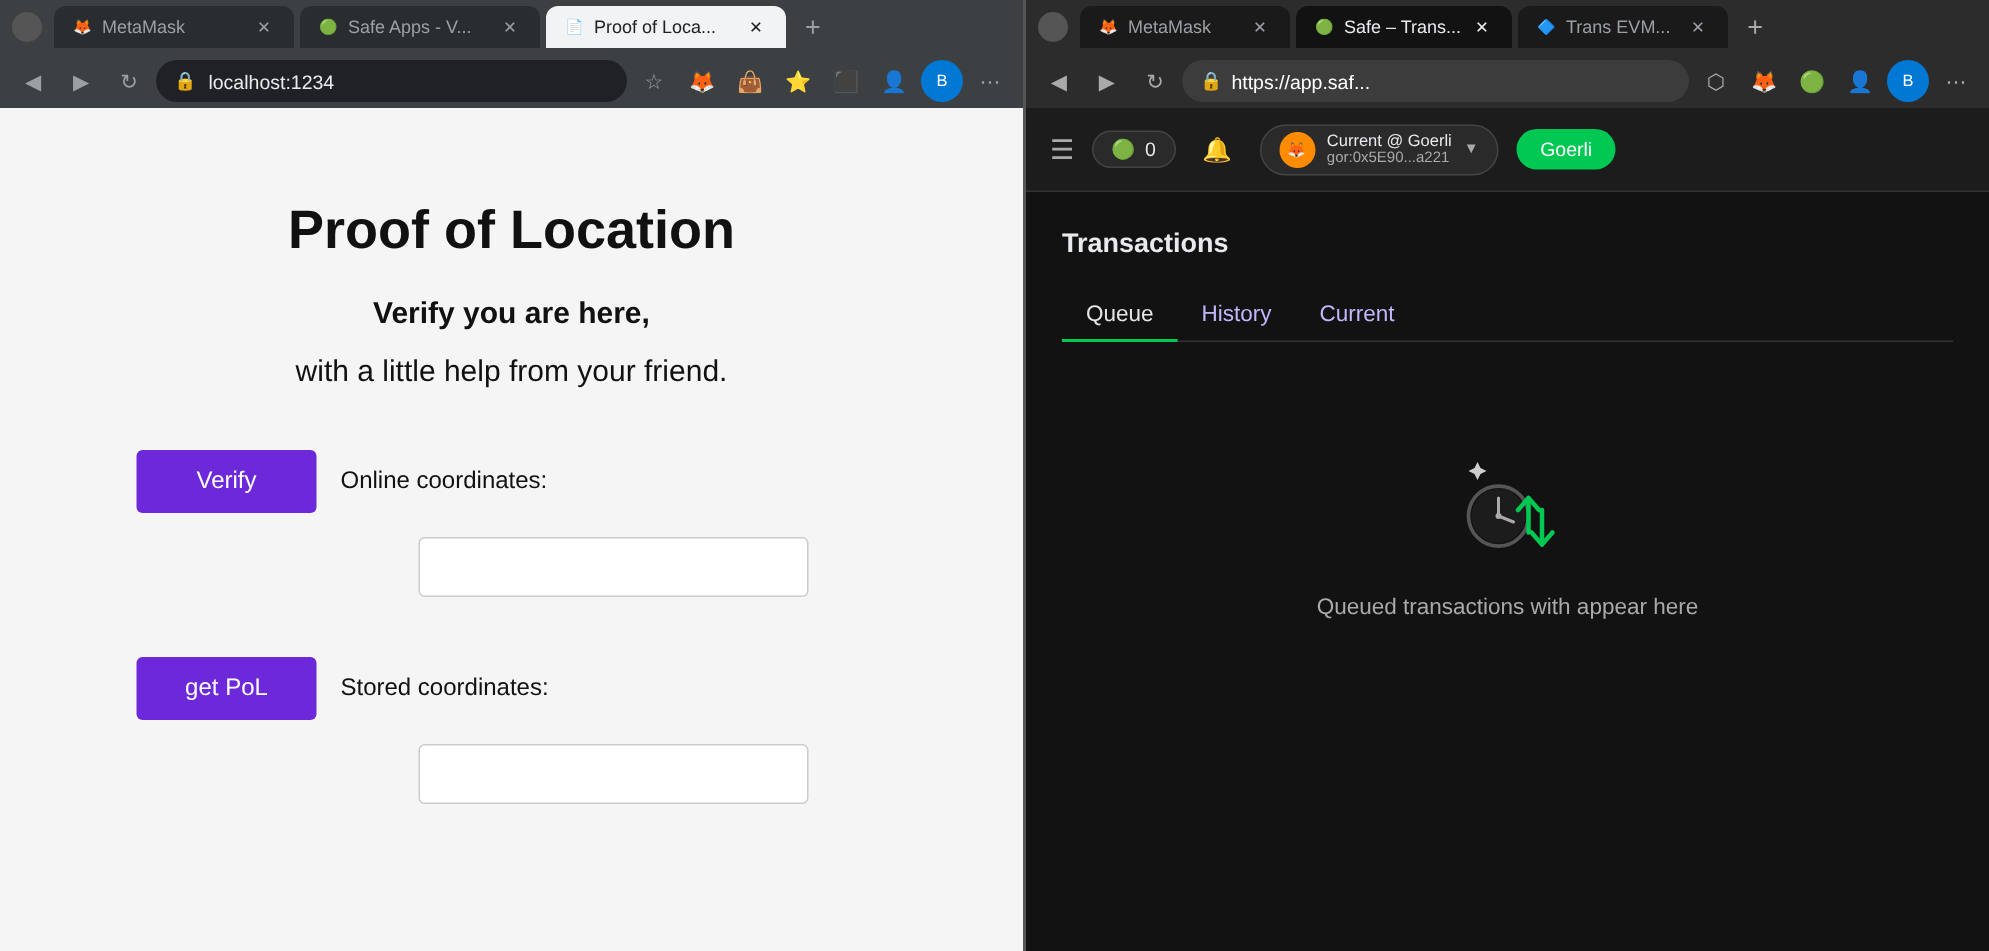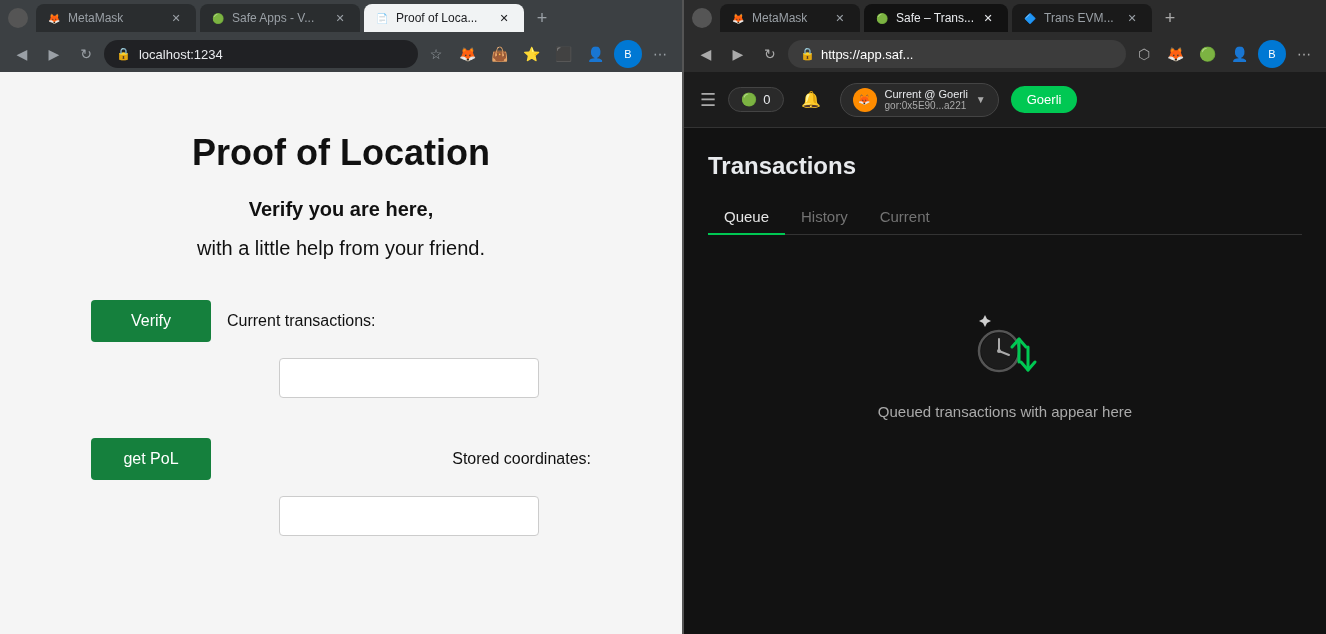--- a/index.html
+++ b/index.html
@@ -167,21 +167,21 @@
     .input-row {
       display: flex;
       align-items: center;
       gap: 16px;
       margin-bottom: 16px;
       width: 100%;
       max-width: 500px;
     }
 
     .green-btn {
-      background: #15803d;
+      background: #6d28d9;
       color: white;
       border: none;
       padding: 12px 24px;
       border-radius: 4px;
       font-size: 16px;
       cursor: pointer;
       min-width: 120px;
     }
 
     .coord-label {
@@ -360,39 +360,39 @@
       font-size: 13px;
       cursor: pointer;
     }
 
     .safe-main {
       flex: 1;
       padding: 24px 24px;
     }
 
     .tx-title {
-      font-size: 24px;
+      font-size: 18px;
       font-weight: bold;
       color: #e8eaed;
       margin-bottom: 20px;
     }
 
     .tx-tabs {
       display: flex;
       align-items: center;
       gap: 0;
       border-bottom: 1px solid #333;
       margin-bottom: 32px;
     }
 
     .tx-tab {
       padding: 8px 16px;
       font-size: 15px;
       cursor: pointer;
-      color: #737373;
+      color: #c4b5fd;
       border-bottom: 2px solid transparent;
       margin-bottom: -1px;
     }
 
     .tx-tab.active {
       color: #e5e5e5;
       border-bottom-color: #00c853;
     }
 
     .execute-batch-btn {
@@ -480,25 +480,25 @@
     </div>
   </div>
 
   <div class="left-page">
     <h1 class="page-title">Proof of Location</h1>
     <p class="page-subtitle">Verify you are here,</p>
     <p class="page-text">with a little help from your friend.</p>
 
     <div class="input-row">
       <button class="green-btn">Verify</button>
-      <span class="coord-label">Current transactions:</span>
+      <span class="coord-label">Online coordinates:</span>
     </div>
     <input class="coord-input" type="text" style="">
 
-    <div class="input-row" style="margin-top:16px;justify-content:space-between;">
+    <div class="input-row" style="margin-top:16px;">
       <button class="green-btn">get PoL</button>
       <span class="coord-label">Stored coordinates:</span>
     </div>
     <input class="coord-input" type="text" style="">
   </div>
 </div>
 
 <div class="divider-line"></div>
 
 <div class="right-panel">

